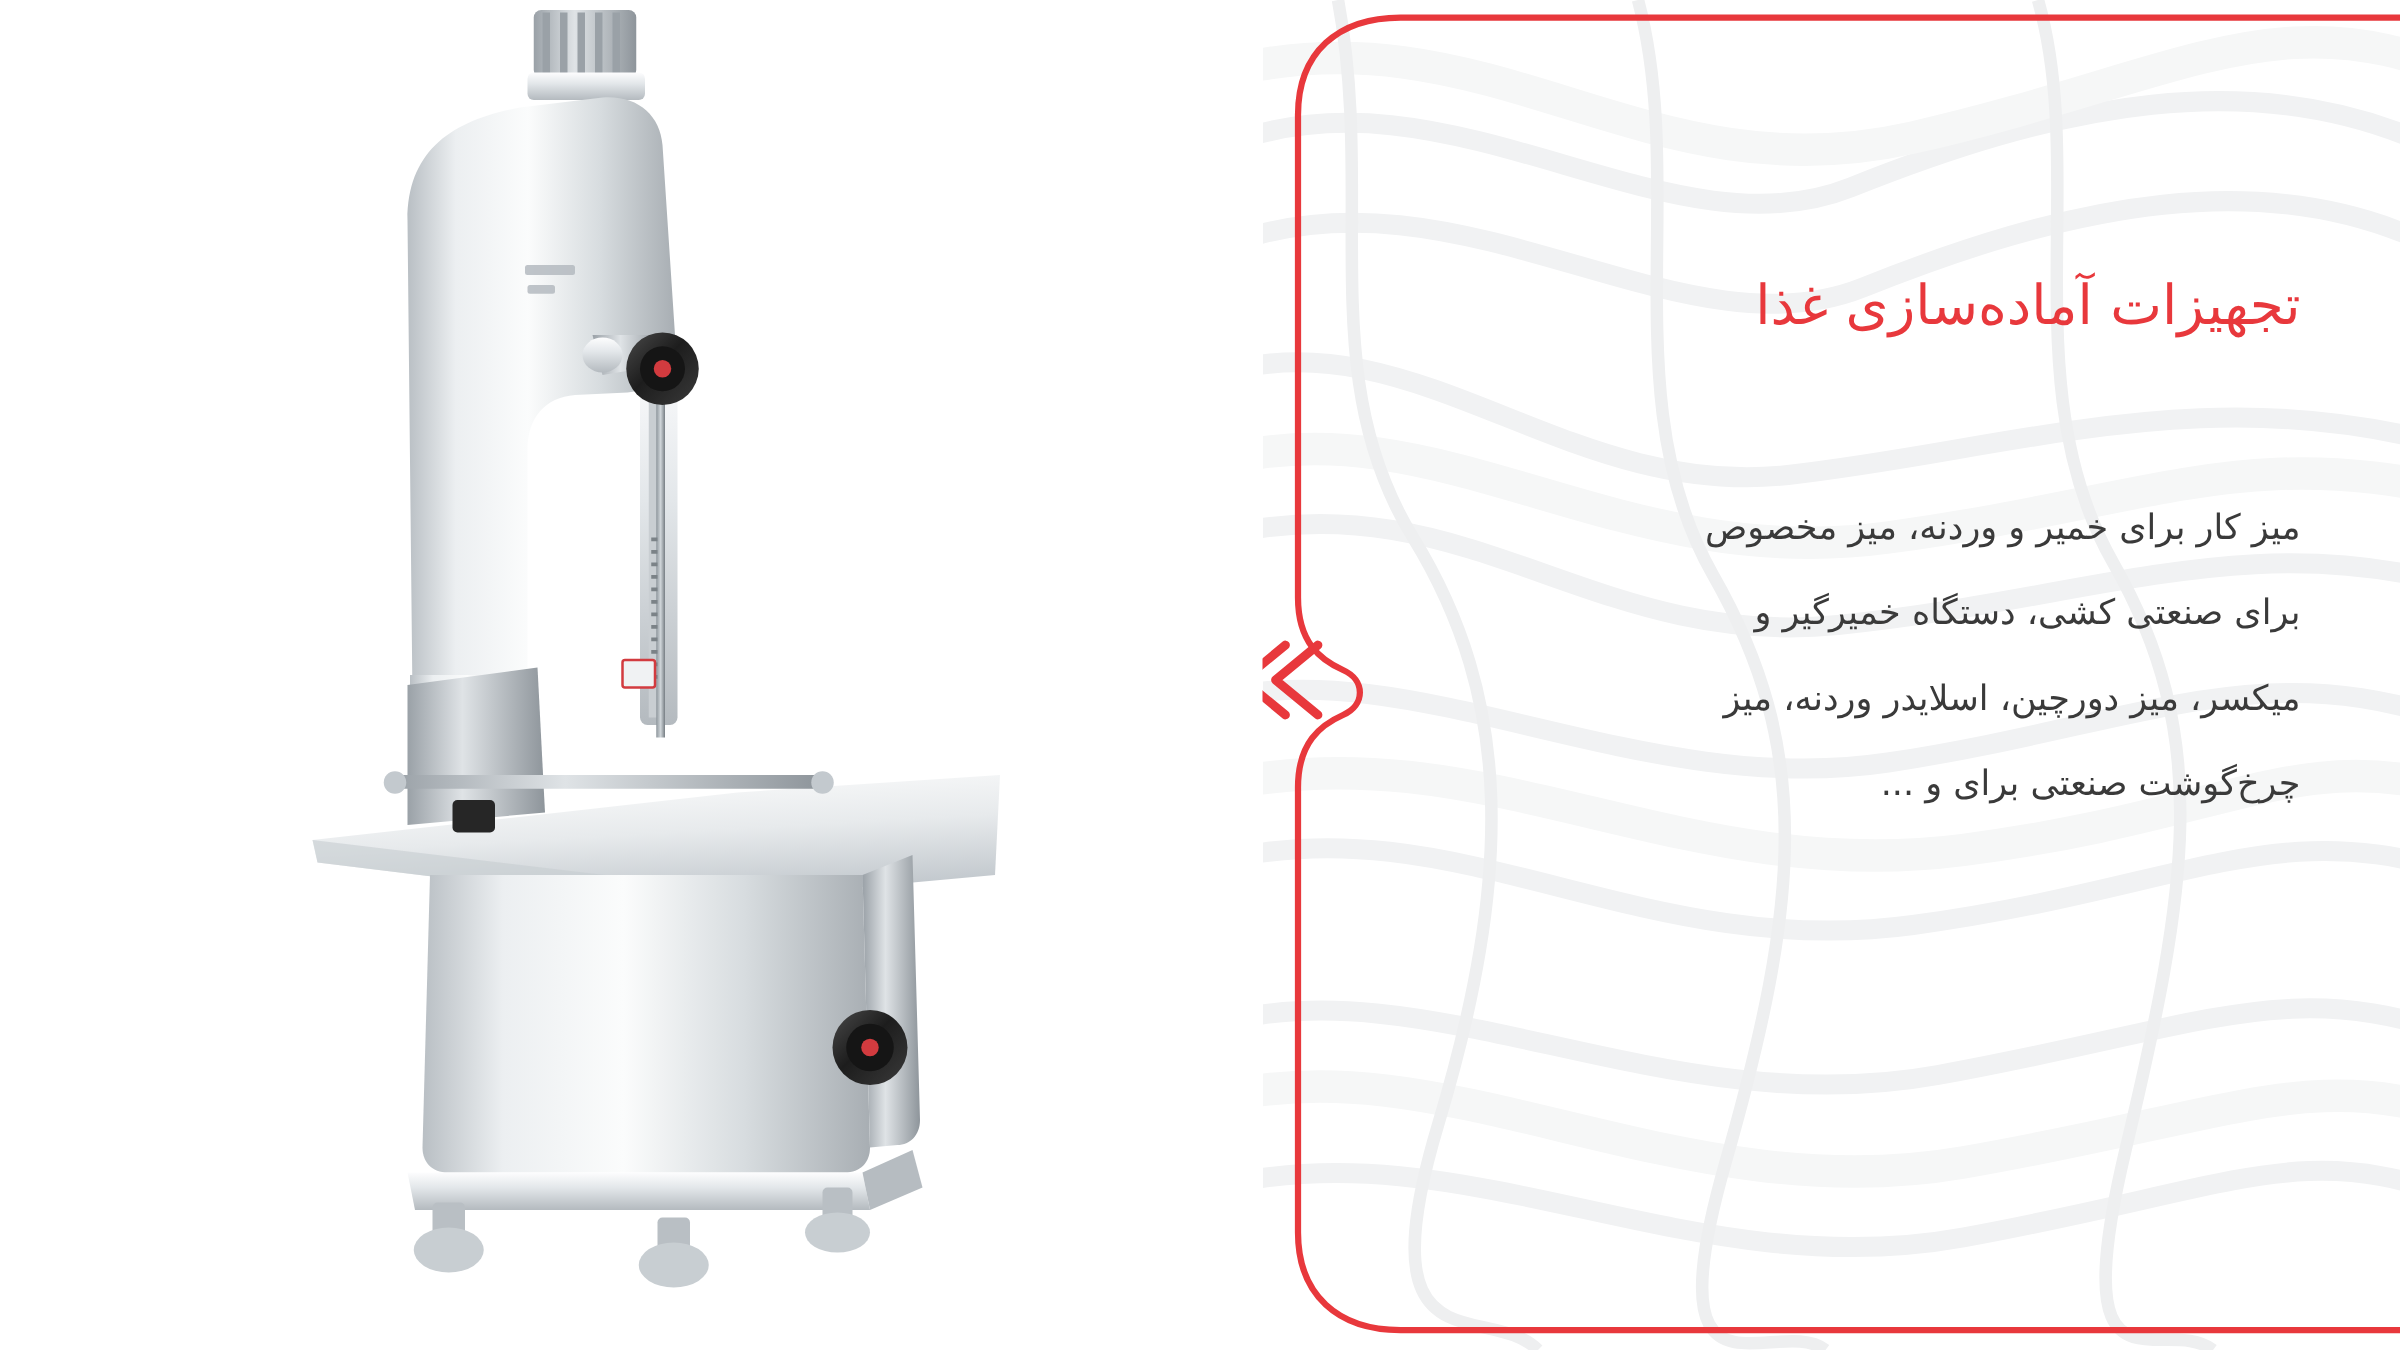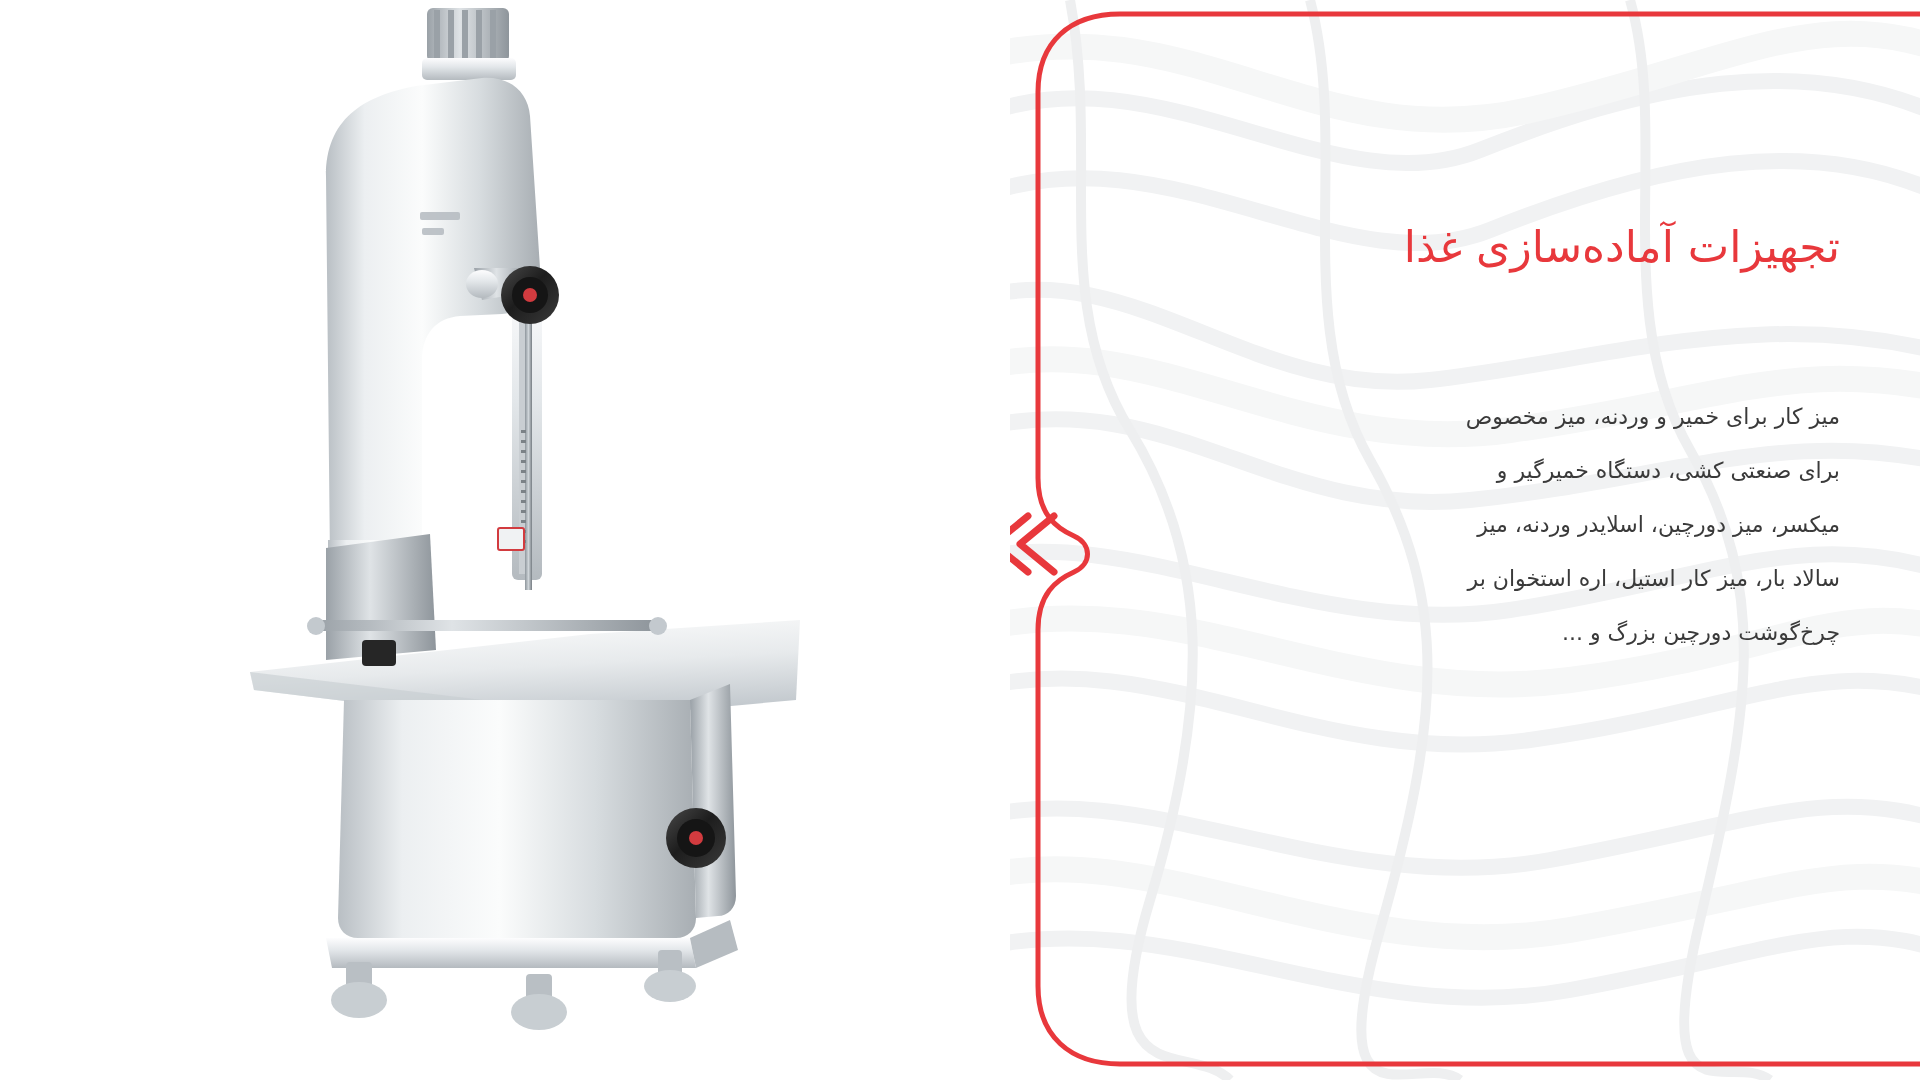--- a/index.html
+++ b/index.html
@@ -96,21 +96,21 @@
     font-weight: 400;
     line-height: 1.4;
     color: #e8383c;
     margin-bottom: 112px;
     width: 100%;
     text-align: right;
     letter-spacing: 0px;
   }
 
   .card-body {
-    font-size: 22px;
+    font-size: 28px;
     font-weight: 400;
     line-height: 2.45;
     color: #3a3a3a;
     width: 100%;
     text-align: right;
   }
 </style>
 </head>
 <body>
 
@@ -315,19 +315,18 @@
       </g>
     </svg>
 
     <div class="card-content">
       <h1 class="card-title">تجهیزات آماده‌سازی غذا</h1>
 
       <div class="card-body">
         <div>میز کار برای خمیر و وردنه، میز مخصوص</div>
         <div>برای صنعتی کشی، دستگاه خمیرگیر و</div>
         <div>میکسر، میز دورچین، اسلایدر وردنه، میز</div>
-        <div>سالاد بار، میز کار استیل، اره استخوان بر</div>
-        <div>چرخ‌گوشت دورچین بزرگ و ...</div>
+        <div>چرخ‌گوشت صنعتی برای و ...</div>
       </div>
     </div>
 
   </div>
 </div>
 
 </body></html>

